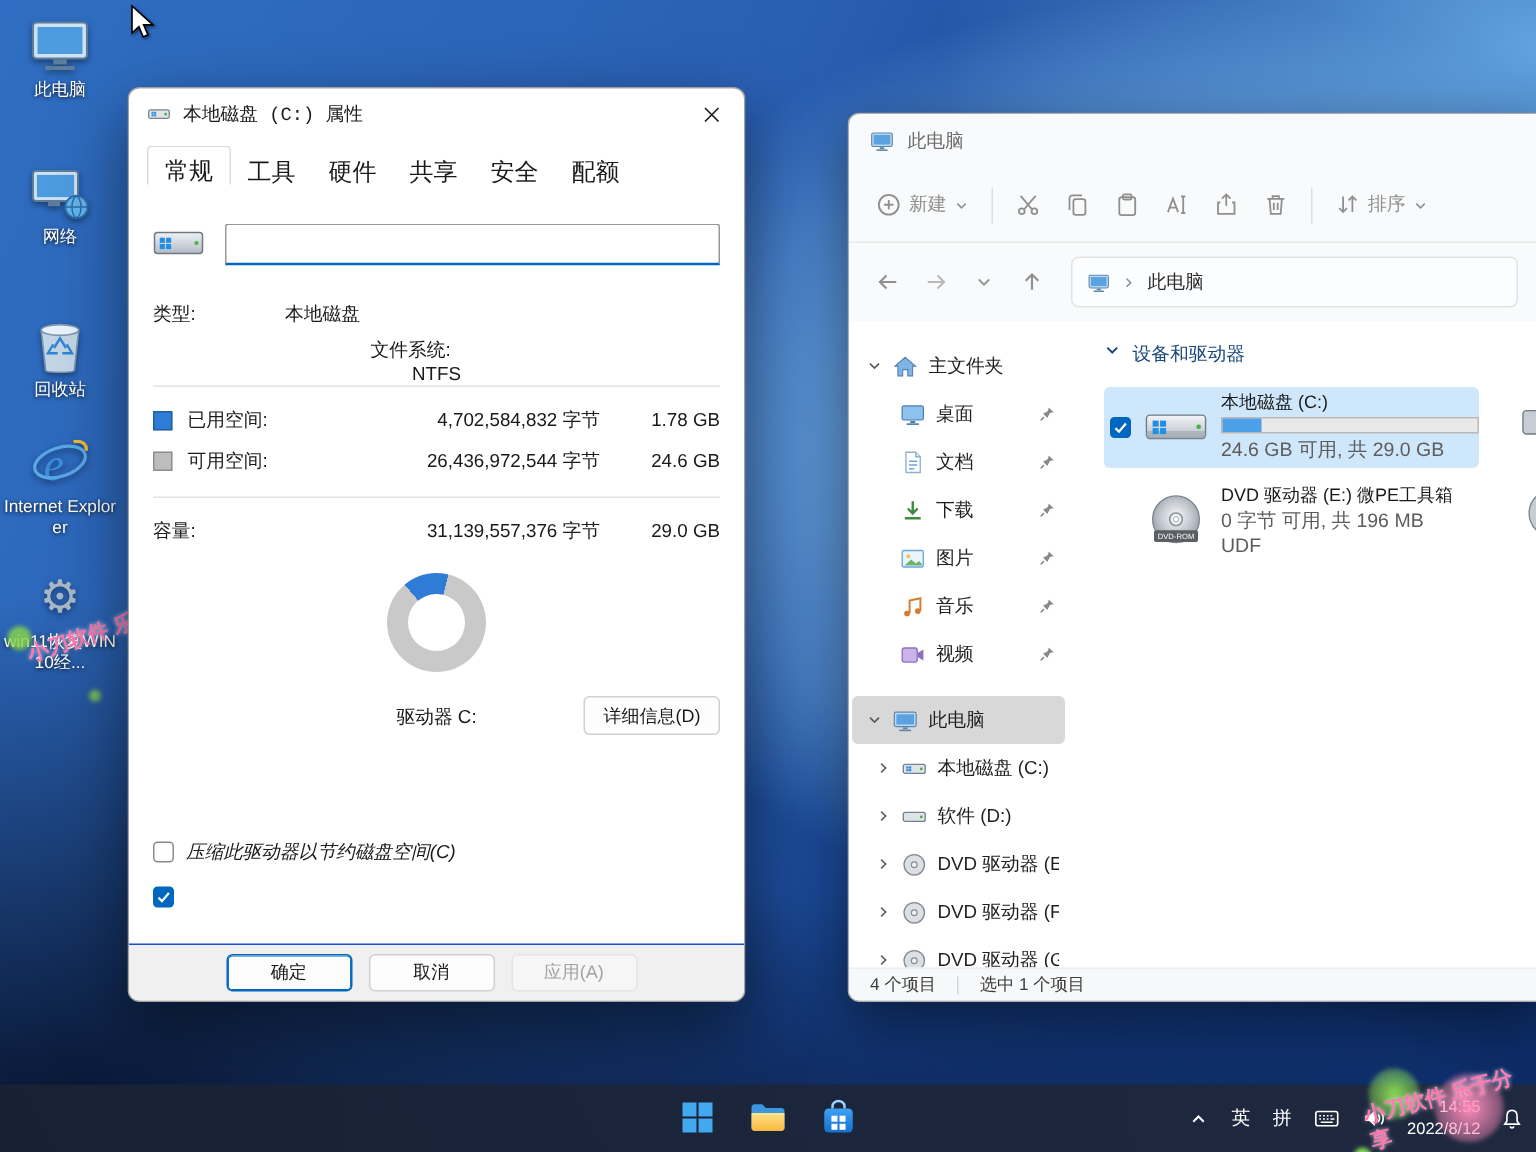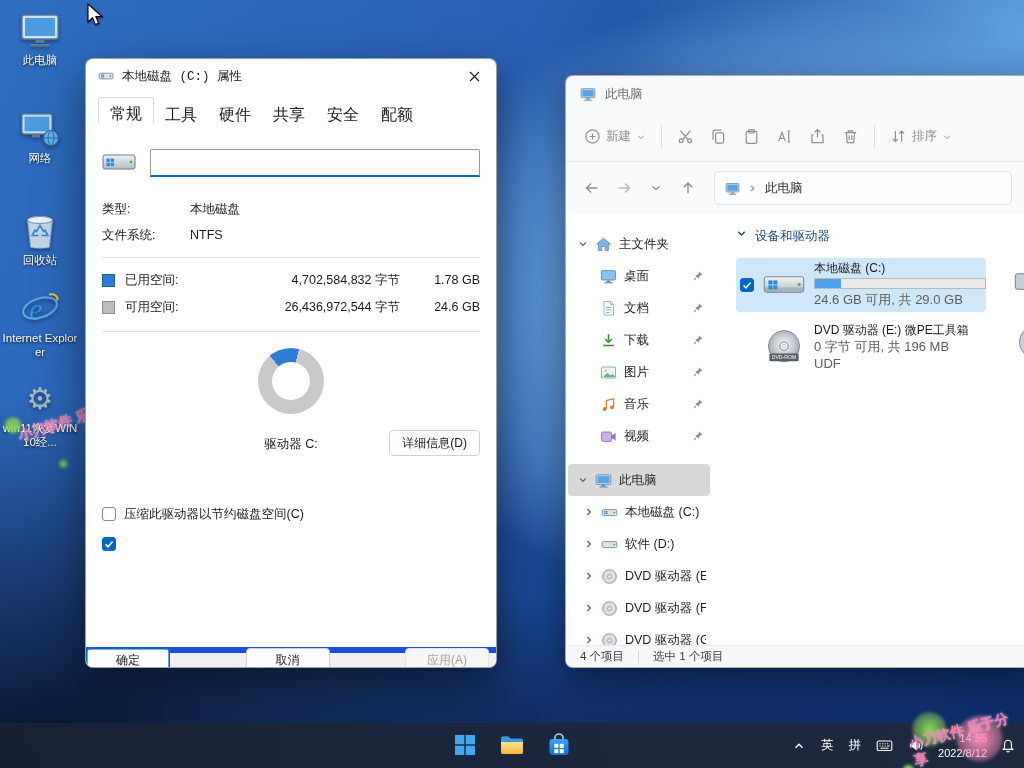--- a/index.html
+++ b/index.html
@@ -88,42 +88,42 @@
 .tab{font-size:16px;padding:5px 11px;margin-top:3px;}
 .tab.act{background:#fff;border:1px solid #dcdcdc;border-bottom:1px solid #fff;border-radius:3px 3px 0 0;
  margin-top:0;margin-bottom:-1px;padding:6px 11px;}
 .dpage{position:absolute;left:0;right:0;top:64px;bottom:38px;padding:0 16px;background:#fff;}
 .volrow{display:flex;align-items:center;gap:14px;margin-top:26px;}
 .vicon{width:34px;height:26px;flex:none;display:flex;}
 .volinput{flex:1;height:28px;border:1px solid #979797;border-bottom:2px solid #0067c0;background:#fff;
  font:inherit;padding:0 7px;outline:none;border-radius:2px 2px 0 0;}
 .irow{display:flex;height:20px;align-items:center;}
 .irow.r1{margin-top:21px;align-items:flex-end;}
-.irow.r2{margin-top:7px;}
+.irow.r2{margin-top:7px;flex-direction:column;}
 .ilab{width:88px;flex:none;}
 .sep{border:0;border-top:1px solid #e4e4e4;margin:12px 0 10px;}
 .sprow{display:flex;align-items:center;height:24px;margin-bottom:3px;}
 .sw{width:13px;height:13px;flex:none;margin-right:10px;border:1px solid rgba(0,0,0,.25);}
 .splab{flex:1;}
 .spbytes{width:150px;text-align:right;flex:none;}
 .spsize{width:80px;text-align:right;flex:none;}
 .donut{width:66px;height:66px;border-radius:50%;margin:16px auto 0;position:relative;}
 .donut::after{content:"";position:absolute;inset:14px;border-radius:50%;background:#fff;}
 .caprow{position:relative;height:28px;margin-top:16px;text-align:center;}
 .dcap{line-height:28px;}
 .btn{font-family:inherit;font-size:12px;color:#1a1a1a;background:#fdfdfd;border:1px solid #d0d0d0;border-radius:4px;
  height:26px;display:inline-flex;align-items:center;justify-content:center;padding:0 12px;}
 .details{position:absolute;right:0;top:0;}
-.chks{margin-top:48px;}
+.chks{margin-top:68px;font-style:italic;}
 .chk{display:flex;gap:8px;margin-bottom:13px;align-items:flex-start;}
 .box{width:14px;height:14px;border:1px solid #8a8a8a;border-radius:3px;background:#fff;flex:none;margin-top:1px;
  display:flex;align-items:center;justify-content:center;}
 .box.on{background:#0067c0;border-color:#0067c0;}
-.dfoot{position:absolute;left:0;right:0;bottom:0;height:20px;background:#f0f0f0;border-top:6px solid #1d4ed8;
- display:flex;align-items:center;justify-content:space-between;gap:11px;padding-right:7px;}
+.dfoot{position:absolute;left:0;right:0;bottom:0;height:38px;background:#f0f0f0;border-top:1px solid #1d4ed8;
+ display:flex;align-items:center;justify-content:center;gap:11px;padding-right:7px;}
 .dfoot .btn{width:84px;height:25px;padding:0;}
 .btn.def{border-color:#0067c0;box-shadow:inset 0 0 0 .6px #0067c0;}
 .btn.dis{color:#a3a3a3;background:#f6f6f6;border-color:#e4e4e4;}
 
 
 .taskbar{position:absolute;left:0;right:0;bottom:0;height:45px;z-index:40;
  background:linear-gradient(90deg,rgba(24,33,53,.97),rgba(31,41,63,.97));}
 .tcenter{position:absolute;left:50%;top:2px;transform:translateX(-50%);display:flex;gap:7px;}
 .tbtn{width:40px;height:40px;border-radius:5px;display:flex;align-items:center;justify-content:center;}
 .ttray{position:absolute;right:6px;top:0;bottom:0;display:flex;align-items:center;gap:11px;color:#fff;font-size:12.5px;}
@@ -676,20 +676,25 @@
       </div>
       <div class="sprow">
         <span class="sw" style="background: rgb(189, 189, 189);"></span>
         <span class="splab">可用空间:</span>
         <span class="spbytes">26,436,972,544 字节</span>
         <span class="spsize">24.6 GB</span>
       </div>
 
       <hr class="sep">
 
+      <div class="sprow">
+        <span class="splab">容量:</span>
+        <span class="spbytes">31,139,557,376 字节</span>
+        <span class="spsize">29.0 GB</span>
+      </div>
 
       <div class="donut" style="background: conic-gradient(from -40deg, rgb(46, 124, 214) 0deg, rgb(46, 124, 214) 54deg, rgb(201, 201, 201) 54deg, rgb(201, 201, 201) 360deg);"></div>
 
       <div class="caprow">
         <span class="dcap">驱动器 C:</span>
         <button class="btn details">详细信息(D)</button>
       </div>
 
       <div class="chks">
         <label class="chk">

